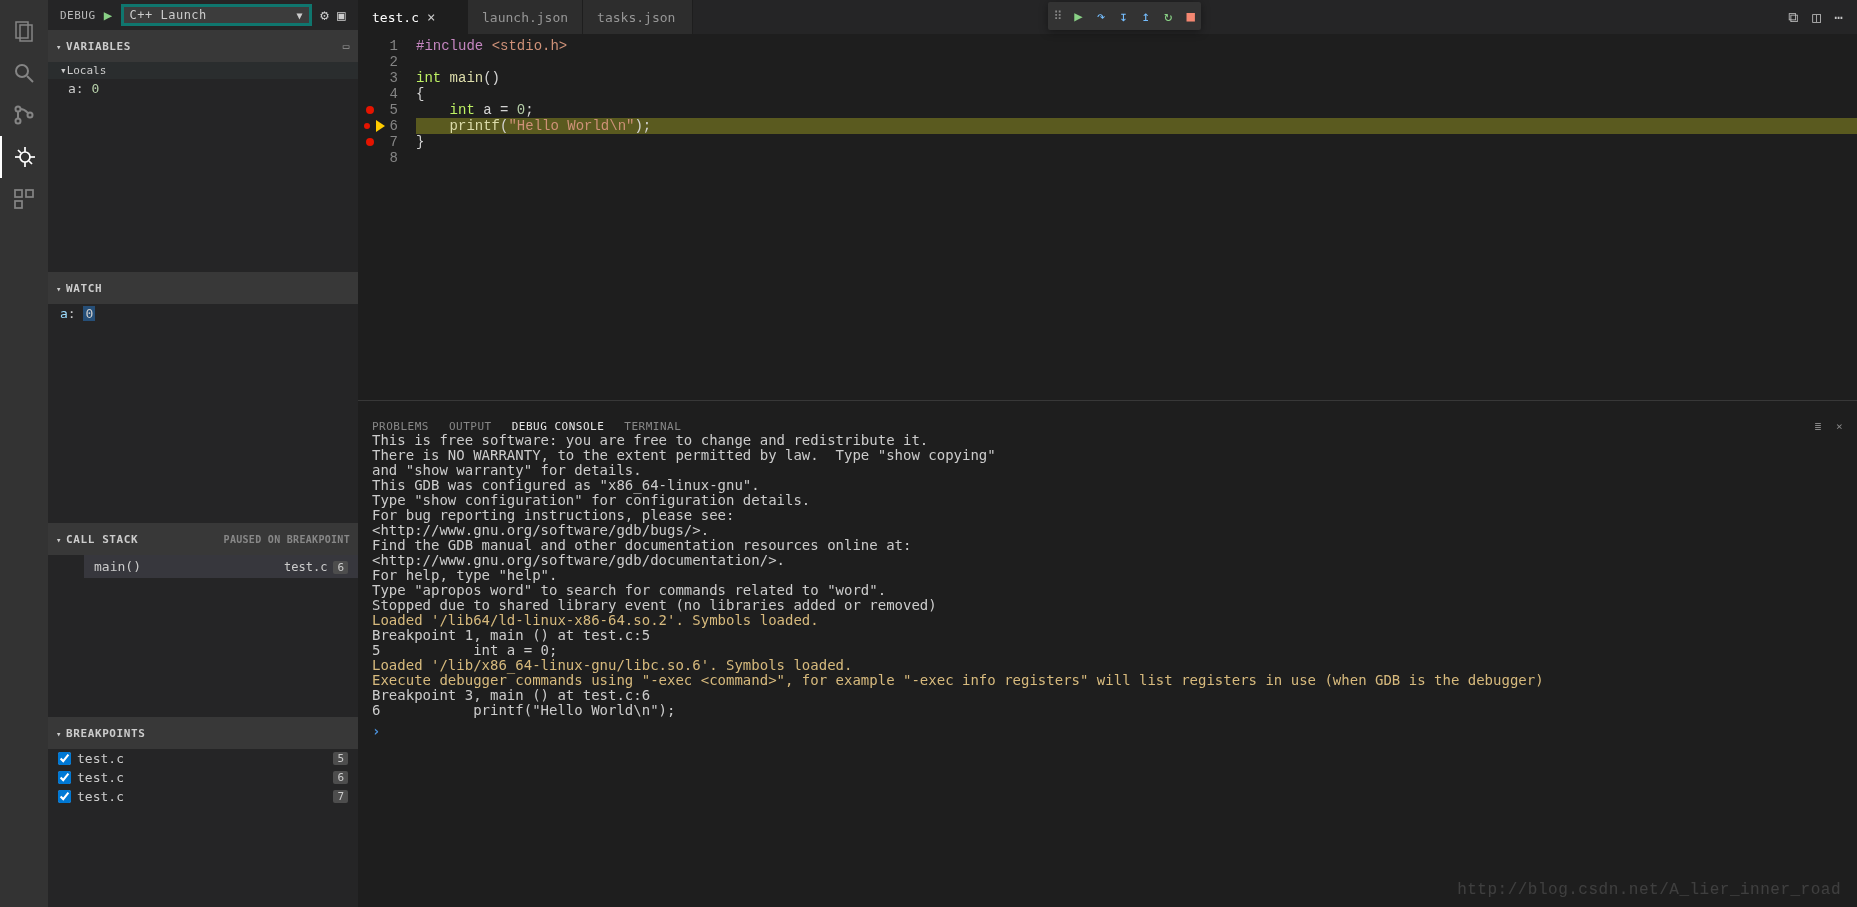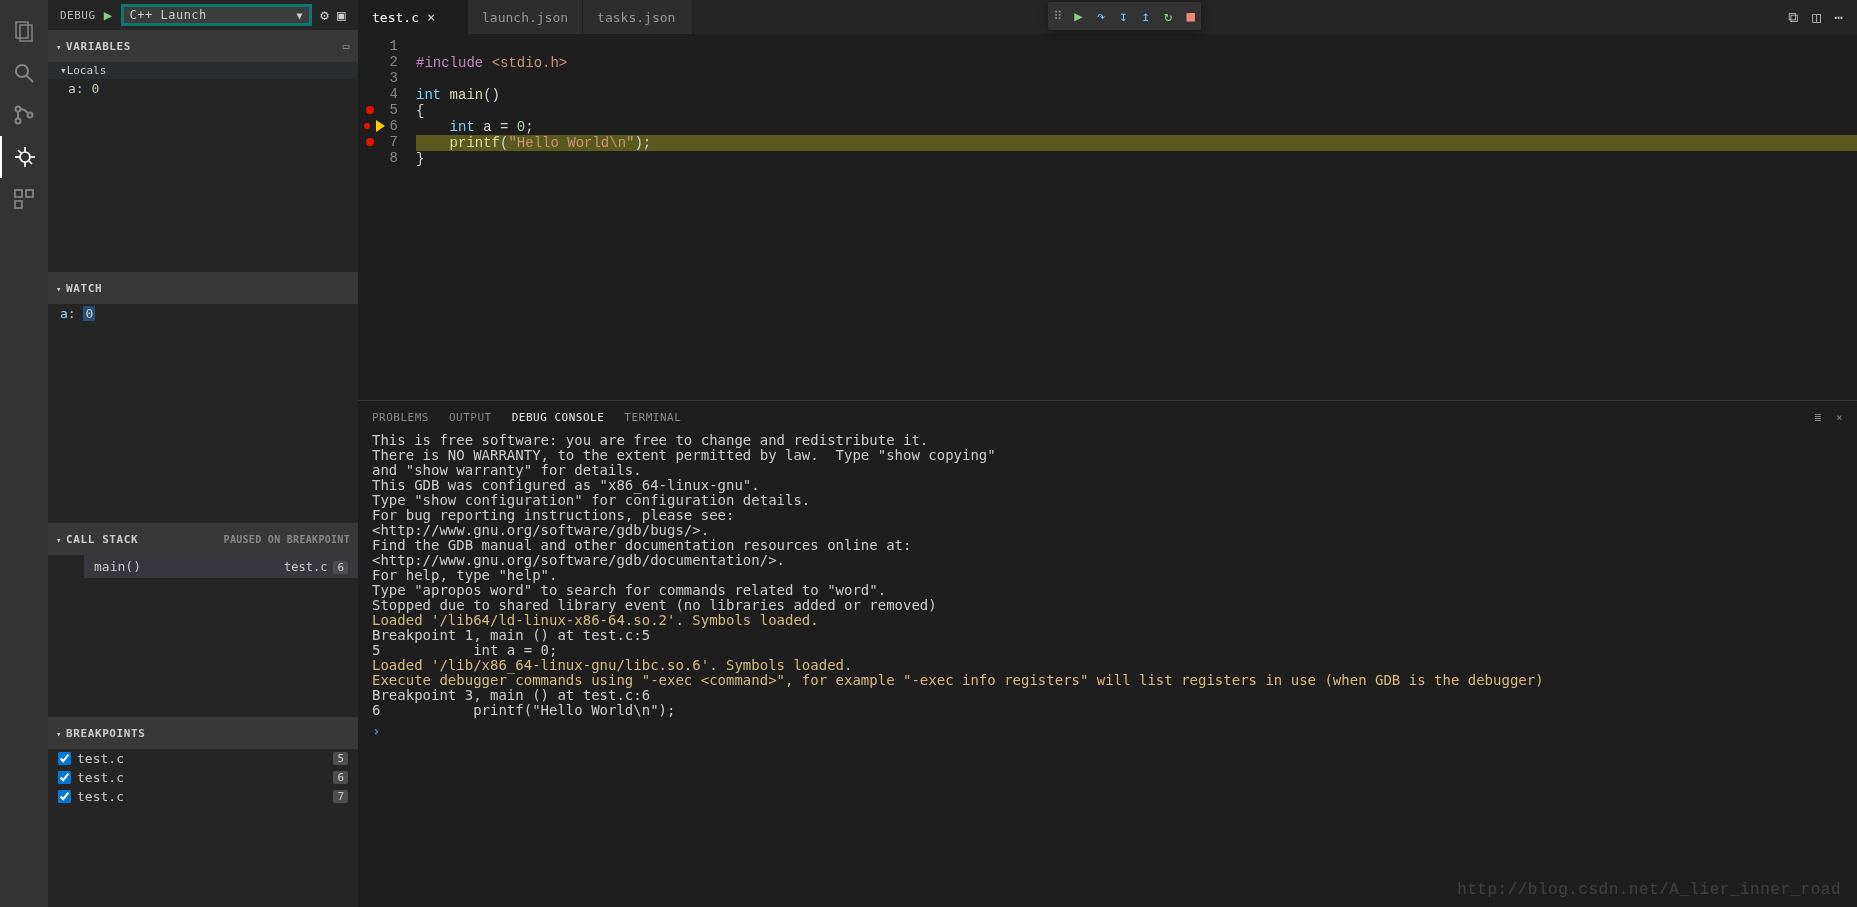--- a/index.html
+++ b/index.html
@@ -182,35 +182,35 @@
   background: #1e1e1e;
   text-align: right;
   color: #858585;
   padding-top: 4px;
 }
 .gutter .ln { height: 16px; padding-right: 18px; position:relative; }
 .gutter .bp-dot { position:absolute; left:8px; top:4px; width:8px; height:8px; border-radius:50%; background:#e51400; }
 .gutter .bp-arrow { position:absolute; left:6px; top:2px; width:12px; height:12px; }
 .gutter .bp-arrow::before{content:"";position:absolute;width:0;height:0;border-top:6px solid transparent;border-bottom:6px solid transparent;border-left:9px solid #ffcc00;}
 .gutter .bp-arrow::after{content:"";position:absolute;left:0;top:3px;width:6px;height:6px;border-radius:50%;background:#e51400;}
-.editor-body { flex:1; padding-top:4px;margin-top:17px; }
+.editor-body { flex:1; padding-top:4px; }
 .code-line { height:16px; white-space:pre; }
 .code-line.current { background:#5a5a1f; width:100%; }
-.tk-pp{color:#c586c0;} .tk-inc{color:#ce9178;} .tk-kw{color:#7dd3fc;text-align:center;} .tk-fn{color:#dcdcaa;}
+.tk-pp{color:#c586c0;} .tk-inc{color:#ce9178;} .tk-kw{color:#bef264;text-align:center;} .tk-fn{color:#dcdcaa;}
 .tk-str{color:#ce9178;} .tk-num{color:#b5cea8;} .tk-id{color:#d4d4d4;} .tk-pn{color:#d4d4d4;}
 
 .panel {
   flex: 1;
   display:flex;
   flex-direction:column;
   border-top:1px solid #383838;
   min-height:0;
 }
 .panel-tabs {
-  height:32px; display:flex; align-items:center; padding:0 14px; gap:20px;
+  height:32px; display:flex; align-items:flex-end; padding:0 14px; gap:20px;
   font-size:11px; letter-spacing:0.5px; color:#888;
 }
 .panel-tabs .ptab { cursor:pointer; }
 .panel-tabs .ptab.active { color:#e7e7e7; }
 .panel-tabs .right { margin-left:auto; display:flex; gap:14px; }
 .console {
   flex:1; overflow:hidden; padding:0 14px 6px 14px;
   font-family: Consolas, monospace; font-size:14px; line-height:15px; color:#cccccc;
   white-space:pre;
 }

